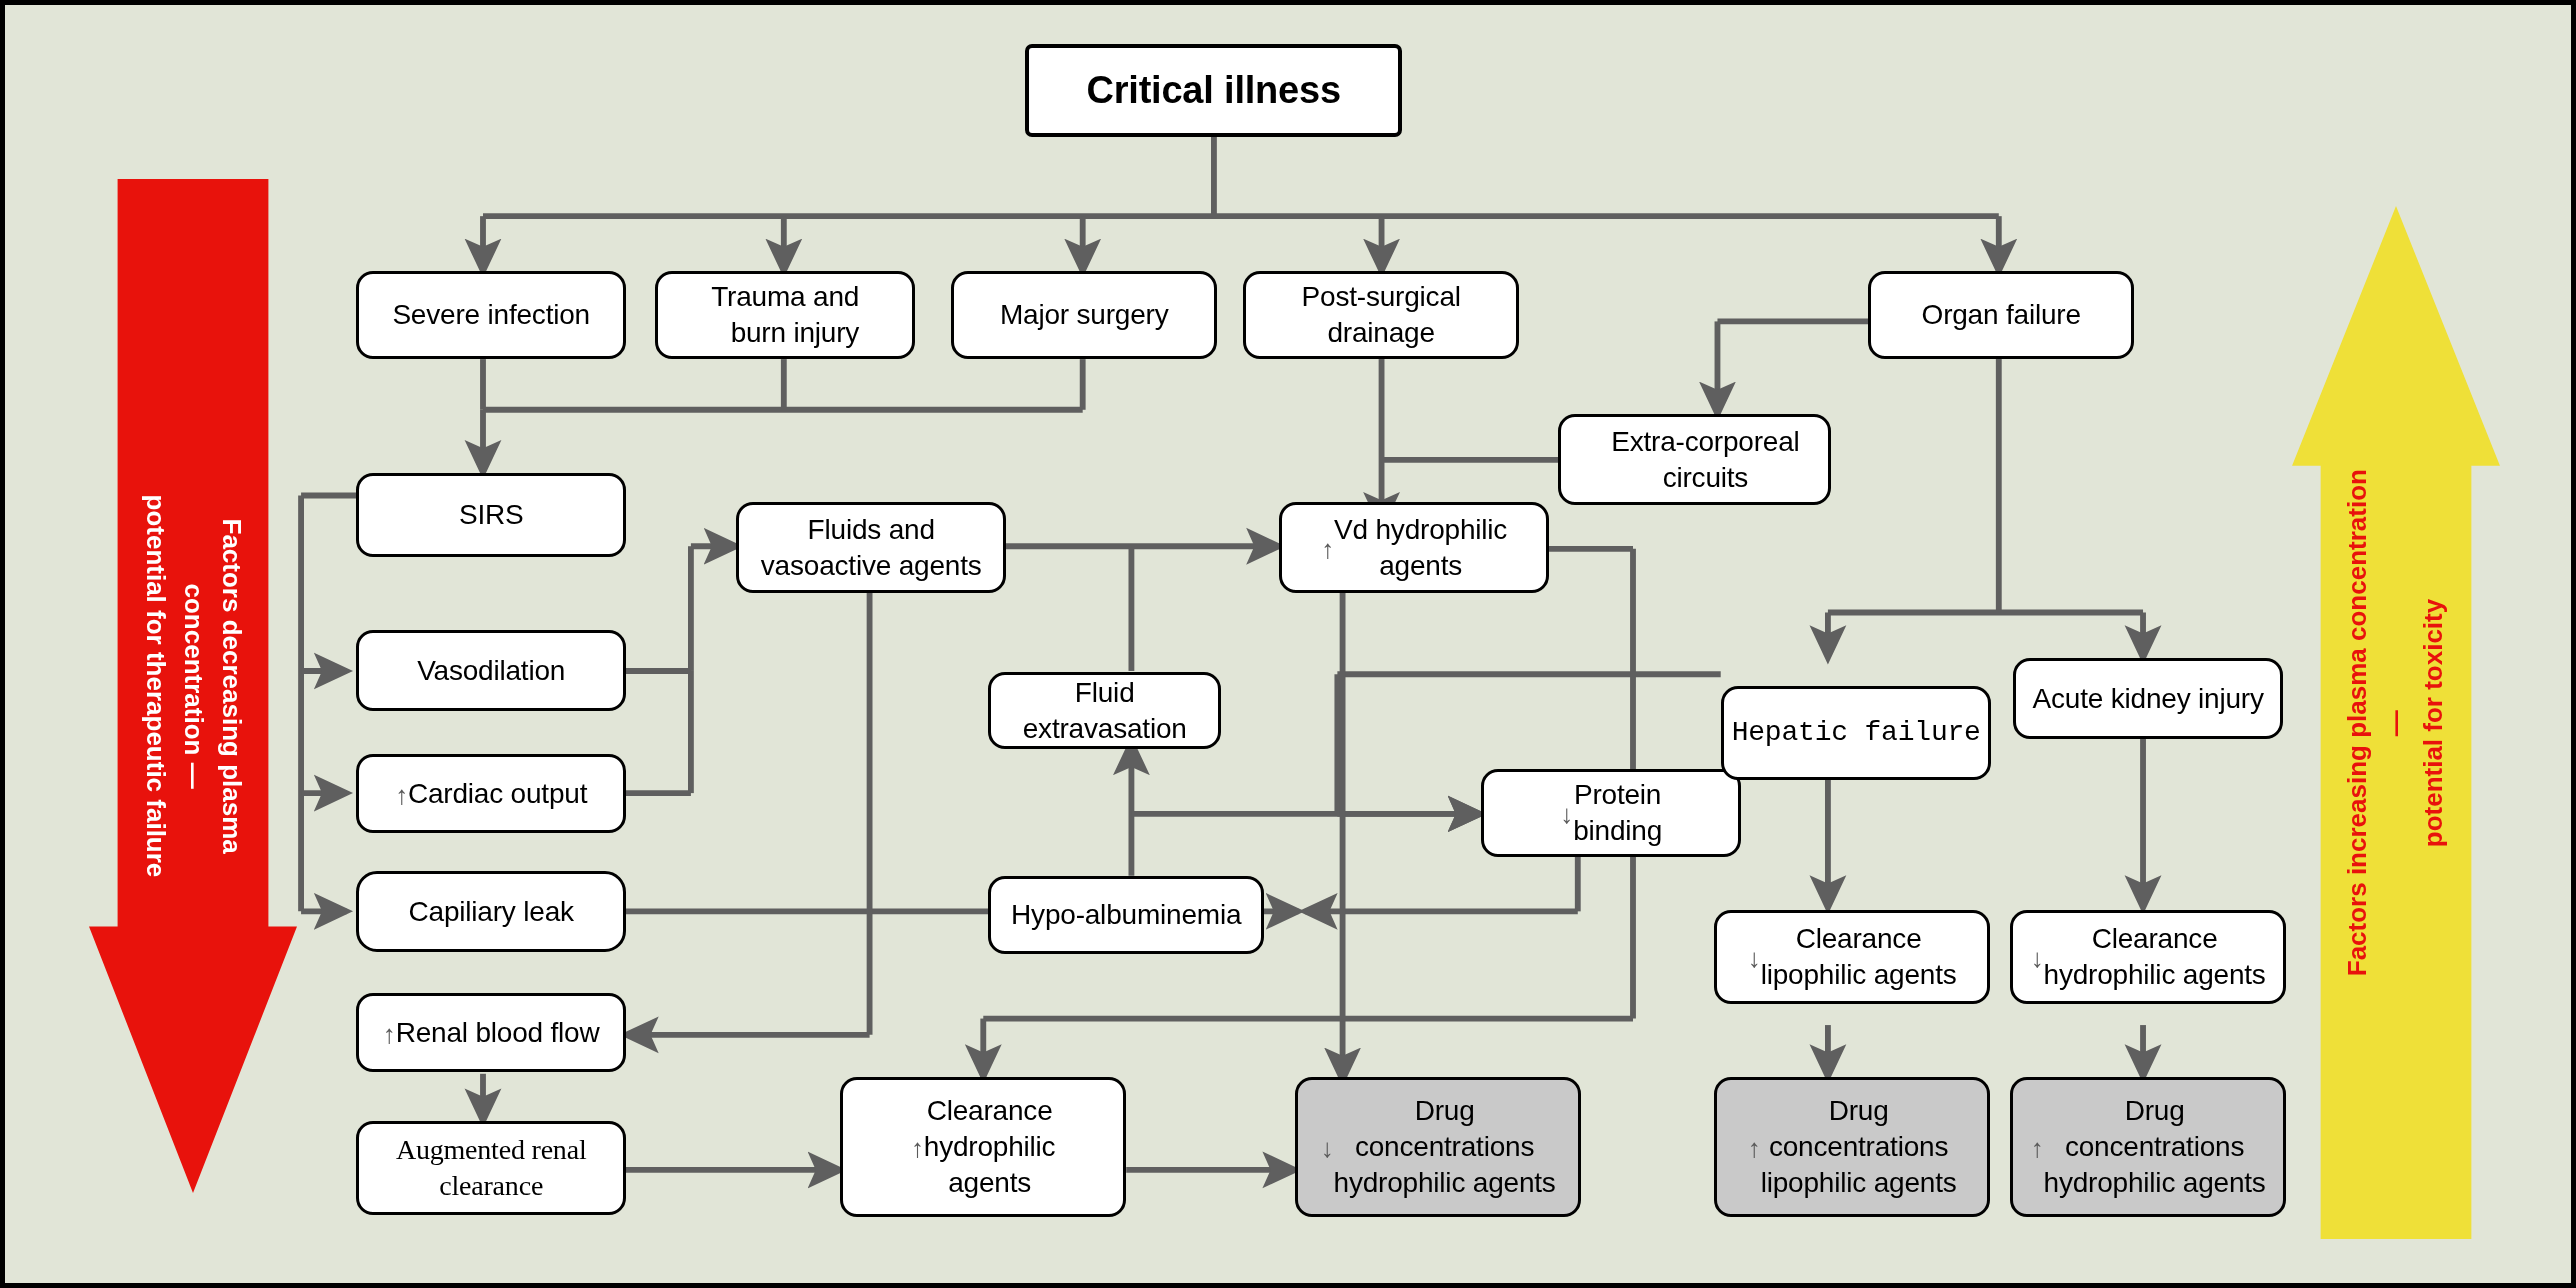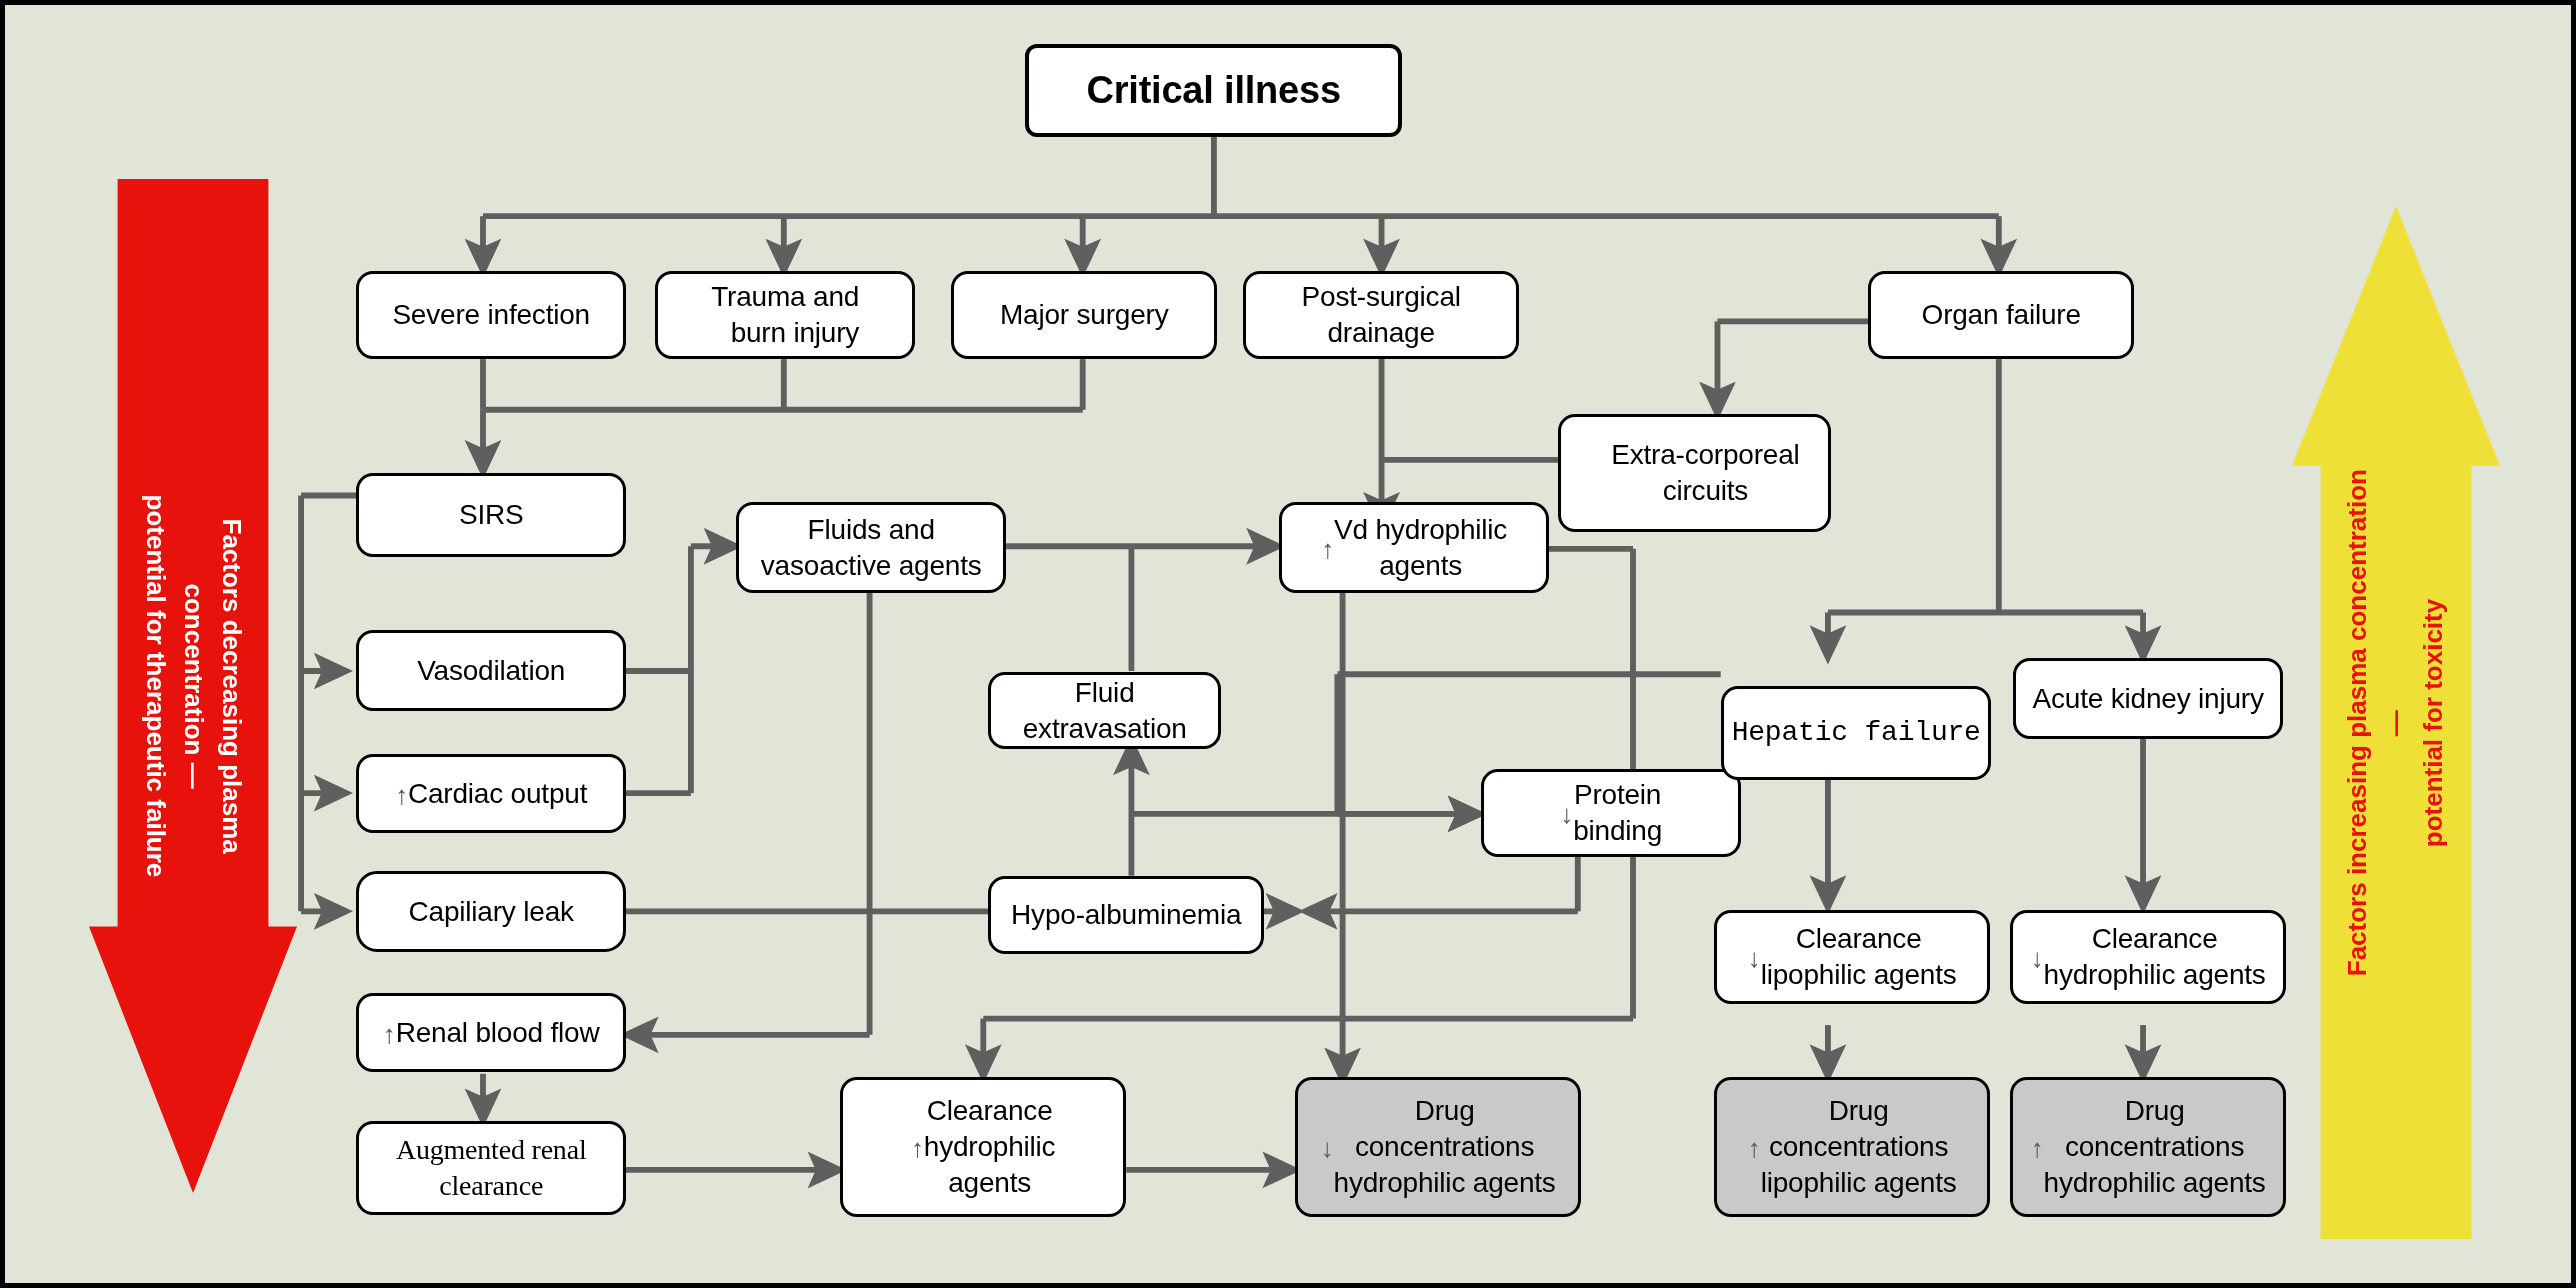--- a/index.html
+++ b/index.html
@@ -32,21 +32,21 @@
     font-size: 28px;
     line-height: 1.28;
     padding: 2.6px 6.5px;
     letter-spacing: -0.2px;
   }
   .node.gray { background: #c9c9c9; }
   .node.title {
     font-weight: bold;
     font-size: 38px;
     border-width: 4.5px;
-    border-radius: 12px;
+    border-radius: 7px;
   }
   .node .txt { white-space: pre-line; display:block; }
   .arw { font-size: 26px; line-height:0; color:#5a5a5a; position:relative; top:1.3px; }
 
   .bigarrow { position:absolute; }
   .bigarrow .label {
     position: absolute;
     white-space: pre-line;
     font-weight: bold;
     font-size: 26px;
@@ -199,21 +199,21 @@
 
   <div class="node" style="left:1238px; top:266px; width:276px; height:88px;">
     <span class="txt">Post-surgical
 drainage</span>
   </div>
 
   <div class="node" style="left:1863px; top:266px; width:266px; height:88px;">
     <span class="txt">Organ failure</span>
   </div>
 
-  <div class="node" style="left:1553px; top:409px; width:273px; height:118px;padding-left:28px;">
+  <div class="node" style="left:1553px; top:409px; width:273px; height:91px;padding-left:28px;">
     <span class="txt">Extra-corporeal
 circuits</span>
   </div>
 
   <div class="node" style="left:351px; top:468px; width:270px; height:84px;">
     <span class="txt">SIRS</span>
   </div>
 
   <div class="node" style="left:351px; top:625px; width:270px; height:81px;">
     <span class="txt">Vasodilation</span>

